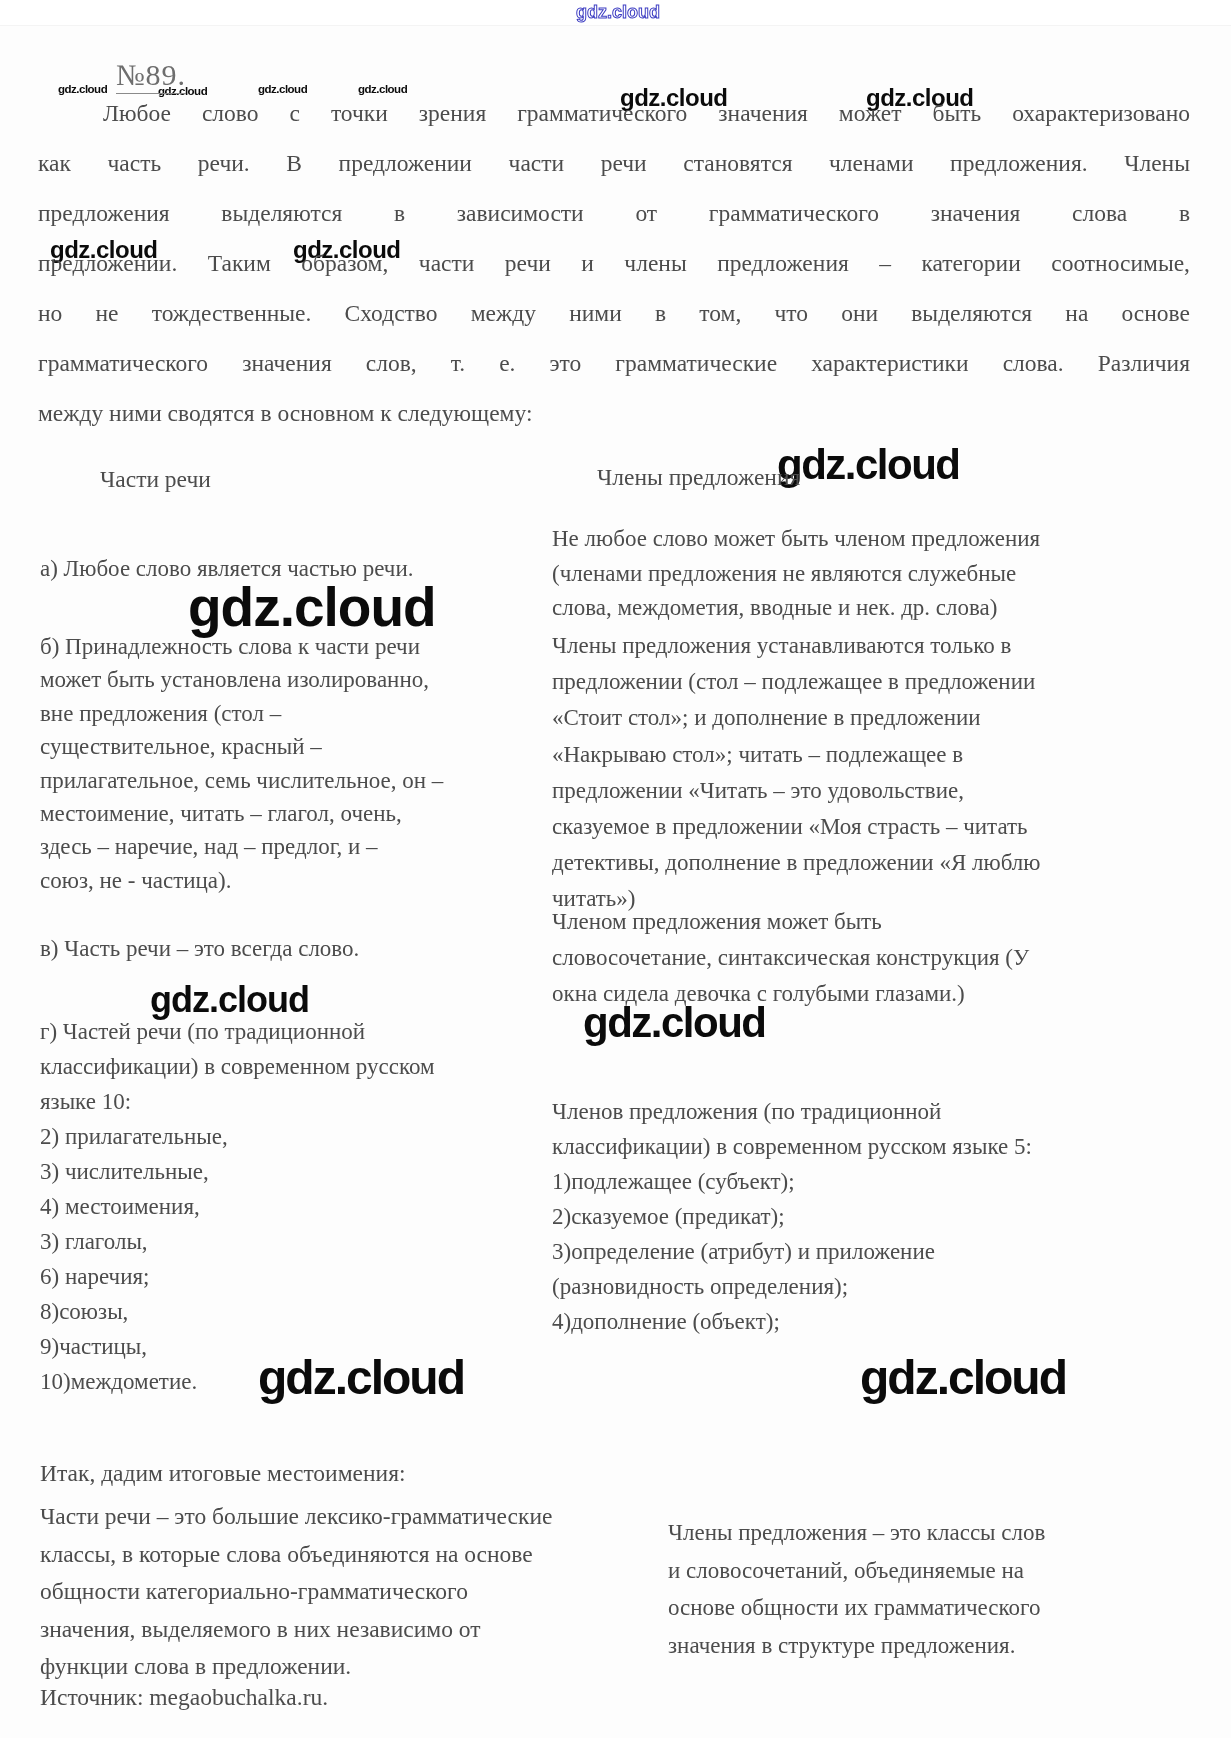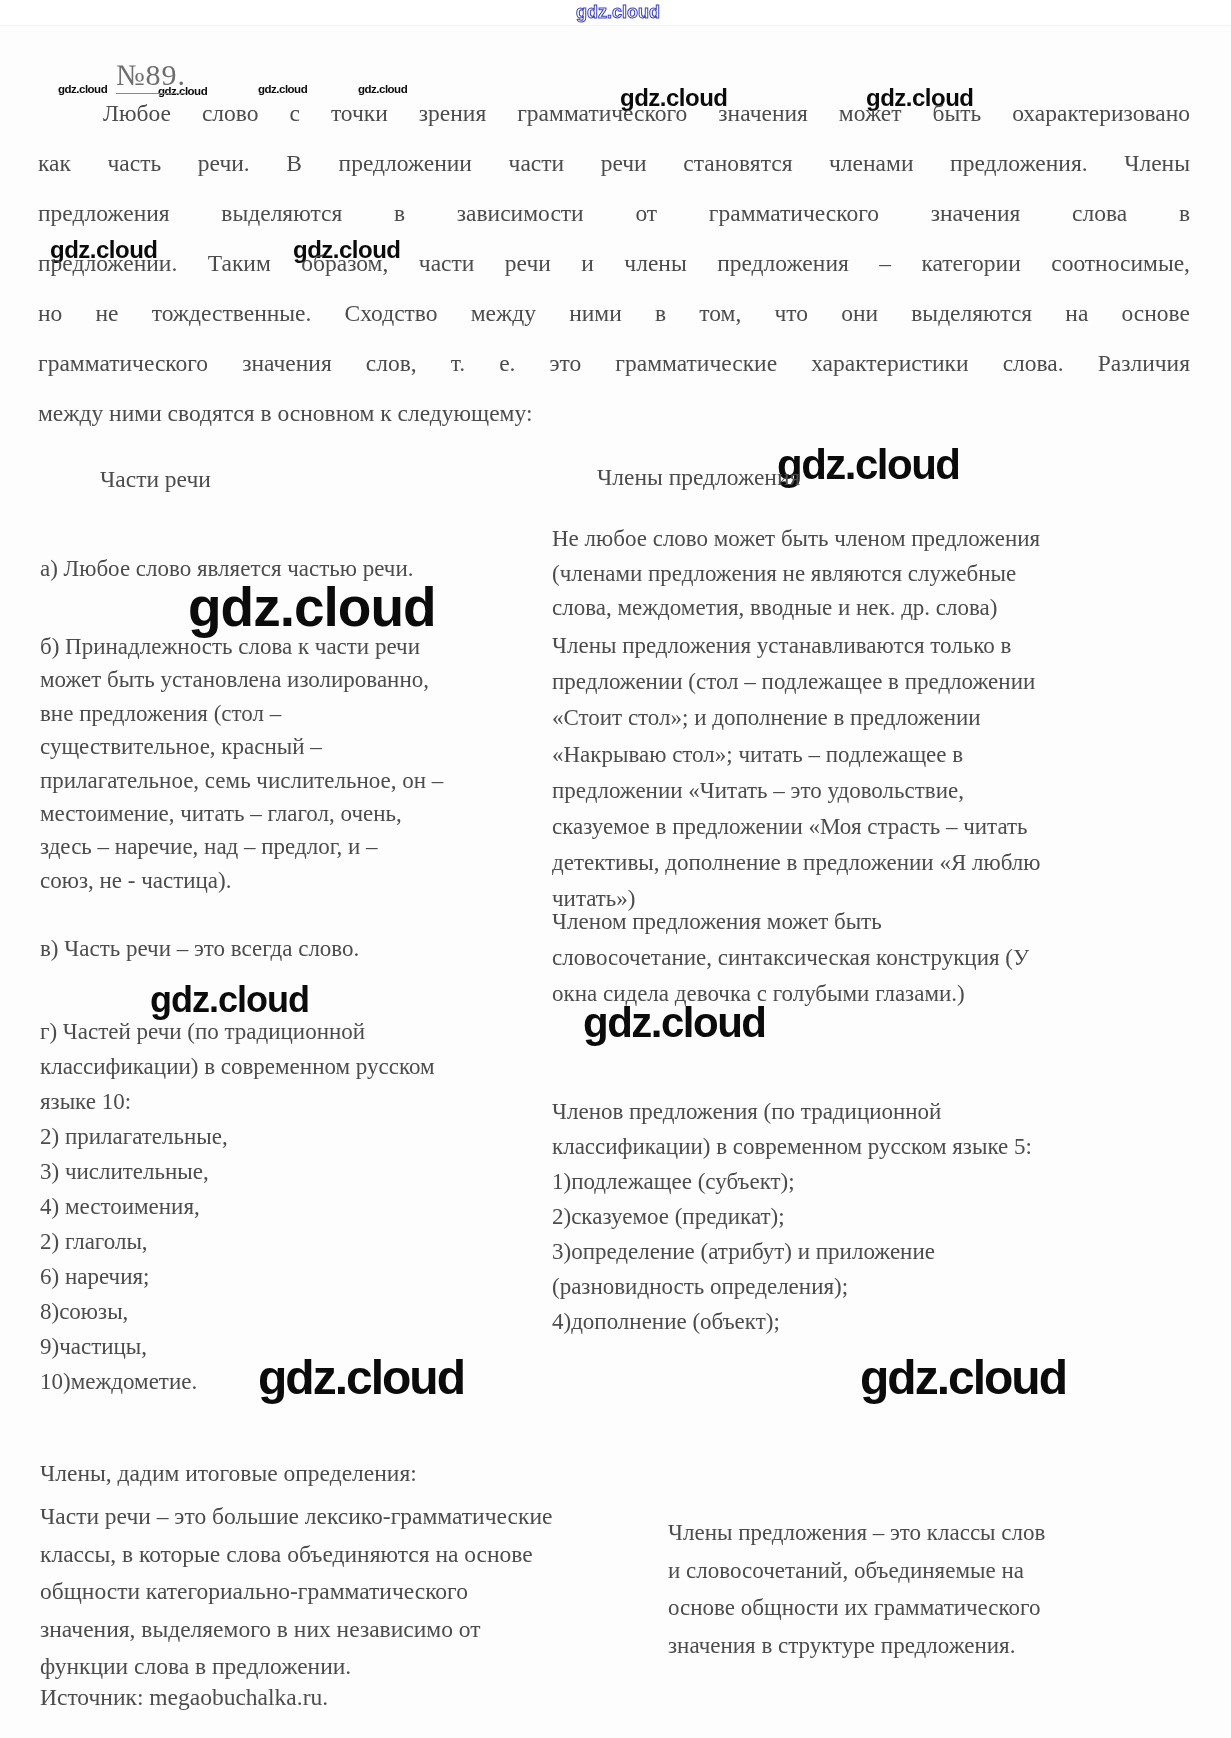--- a/index.html
+++ b/index.html
@@ -109,28 +109,28 @@
 союз, не - частица).</div>
 <div class="abs cell" style="left:40px;top:936px;width:500px;">в) Часть речи – это всегда слово.</div>
 
 <div class="abs cell lh35" style="left:40px;top:1014px;width:505px;">
   <div class="pre">г) Частей речи (по традиционной
 классификации) в современном русском
 языке 10:</div>
   <div class="listitem">2) прилагательные,</div>
   <div class="listitem">3) числительные,</div>
   <div class="listitem">4) местоимения,</div>
-  <div class="listitem">2) глаголы,</div>
+  <div class="listitem">3) глаголы,</div>
   <div class="listitem">6) наречия;</div>
   <div class="listitem">8)союзы,</div>
   <div class="listitem">9)частицы,</div>
   <div class="listitem">10)междометие.</div>
 </div>
 
-<div class="abs cell" style="left:40px;top:1460px;font-size:23.5px;">Члены, дадим итоговые определения:</div>
+<div class="abs cell" style="left:40px;top:1460px;font-size:23.5px;">Итак, дадим итоговые местоимения:</div>
 <div class="abs cell pre lh37" style="left:40px;top:1498px;width:600px;font-size:23.5px;">Части речи – это большие лексико-грамматические
 классы, в которые слова объединяются на основе
 общности категориально-грамматического
 значения, выделяемого в них независимо от
 функции слова в предложении.</div>
 <div class="abs cell pre lh37" style="left:668px;top:1514px;width:490px;">Члены предложения – это классы слов
 и словосочетаний, объединяемые на
 основе общности их грамматического
 значения в структуре предложения.</div>
 

